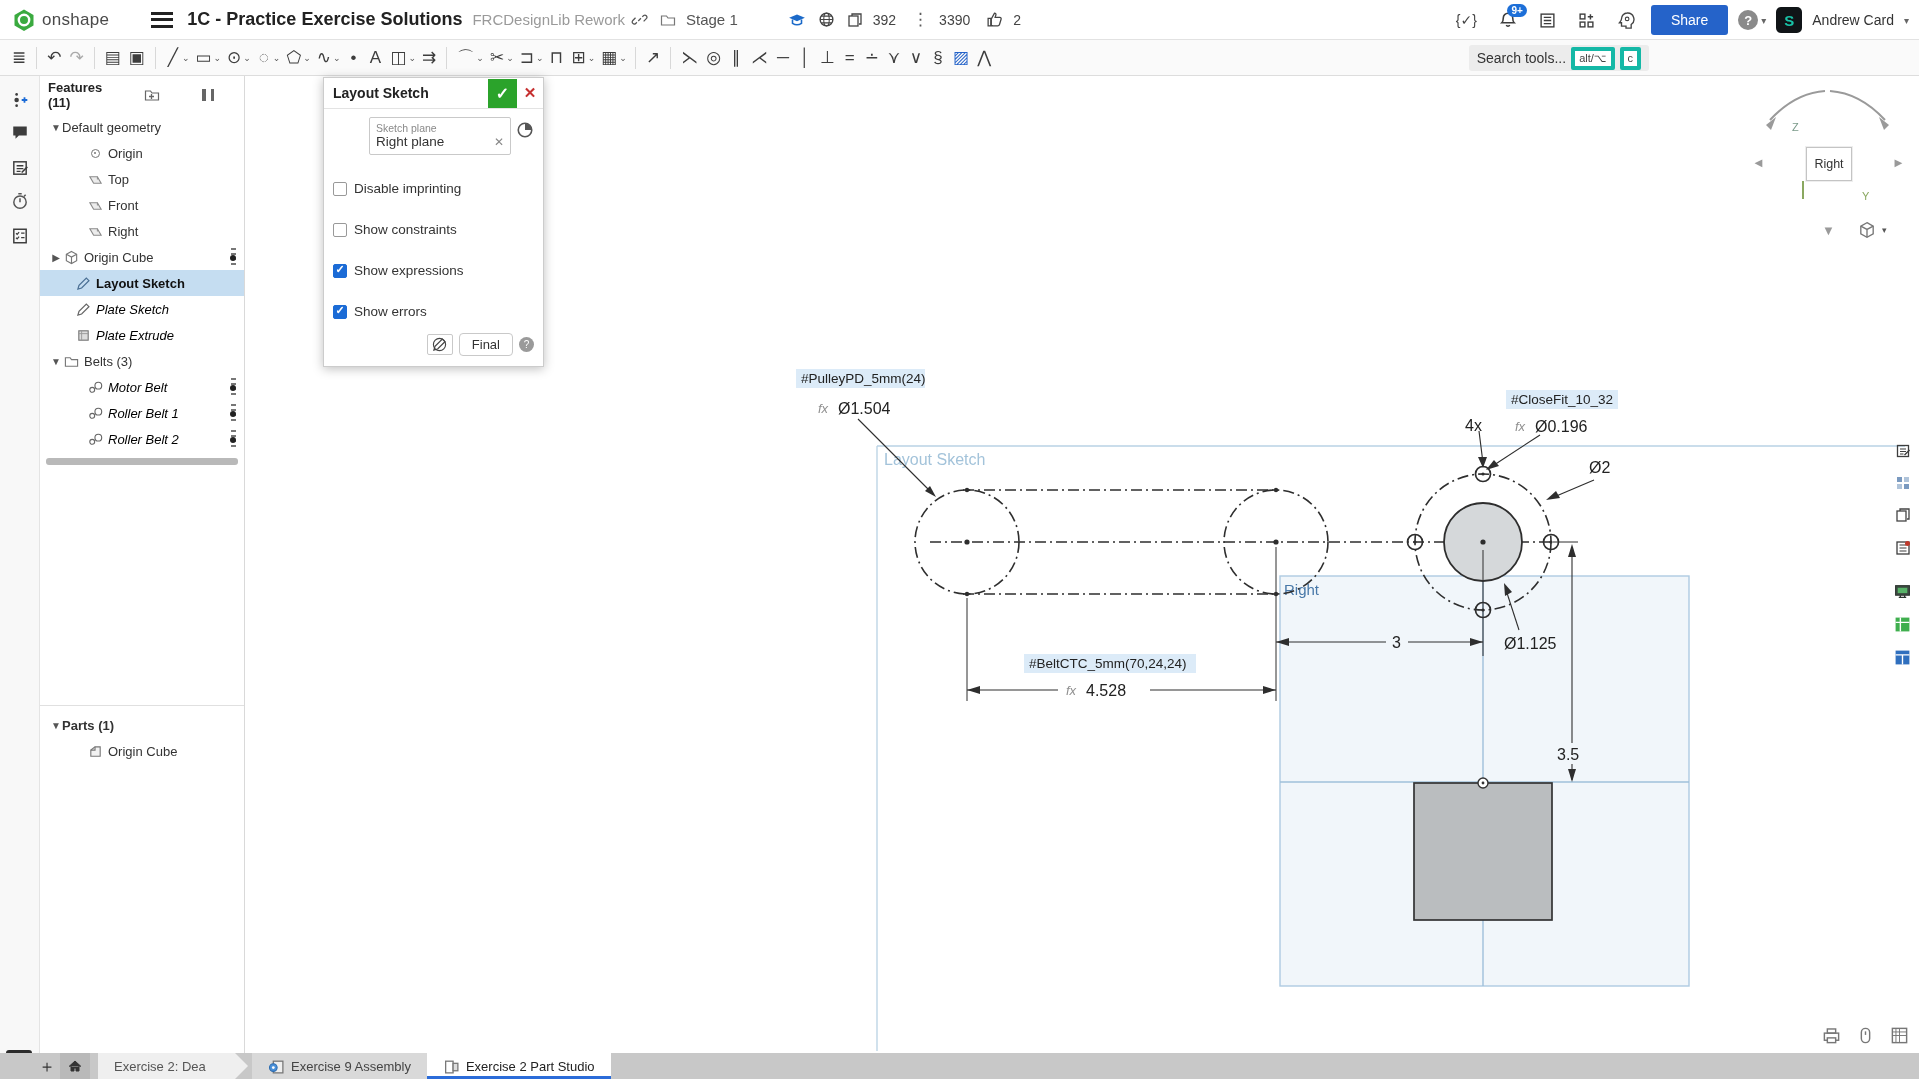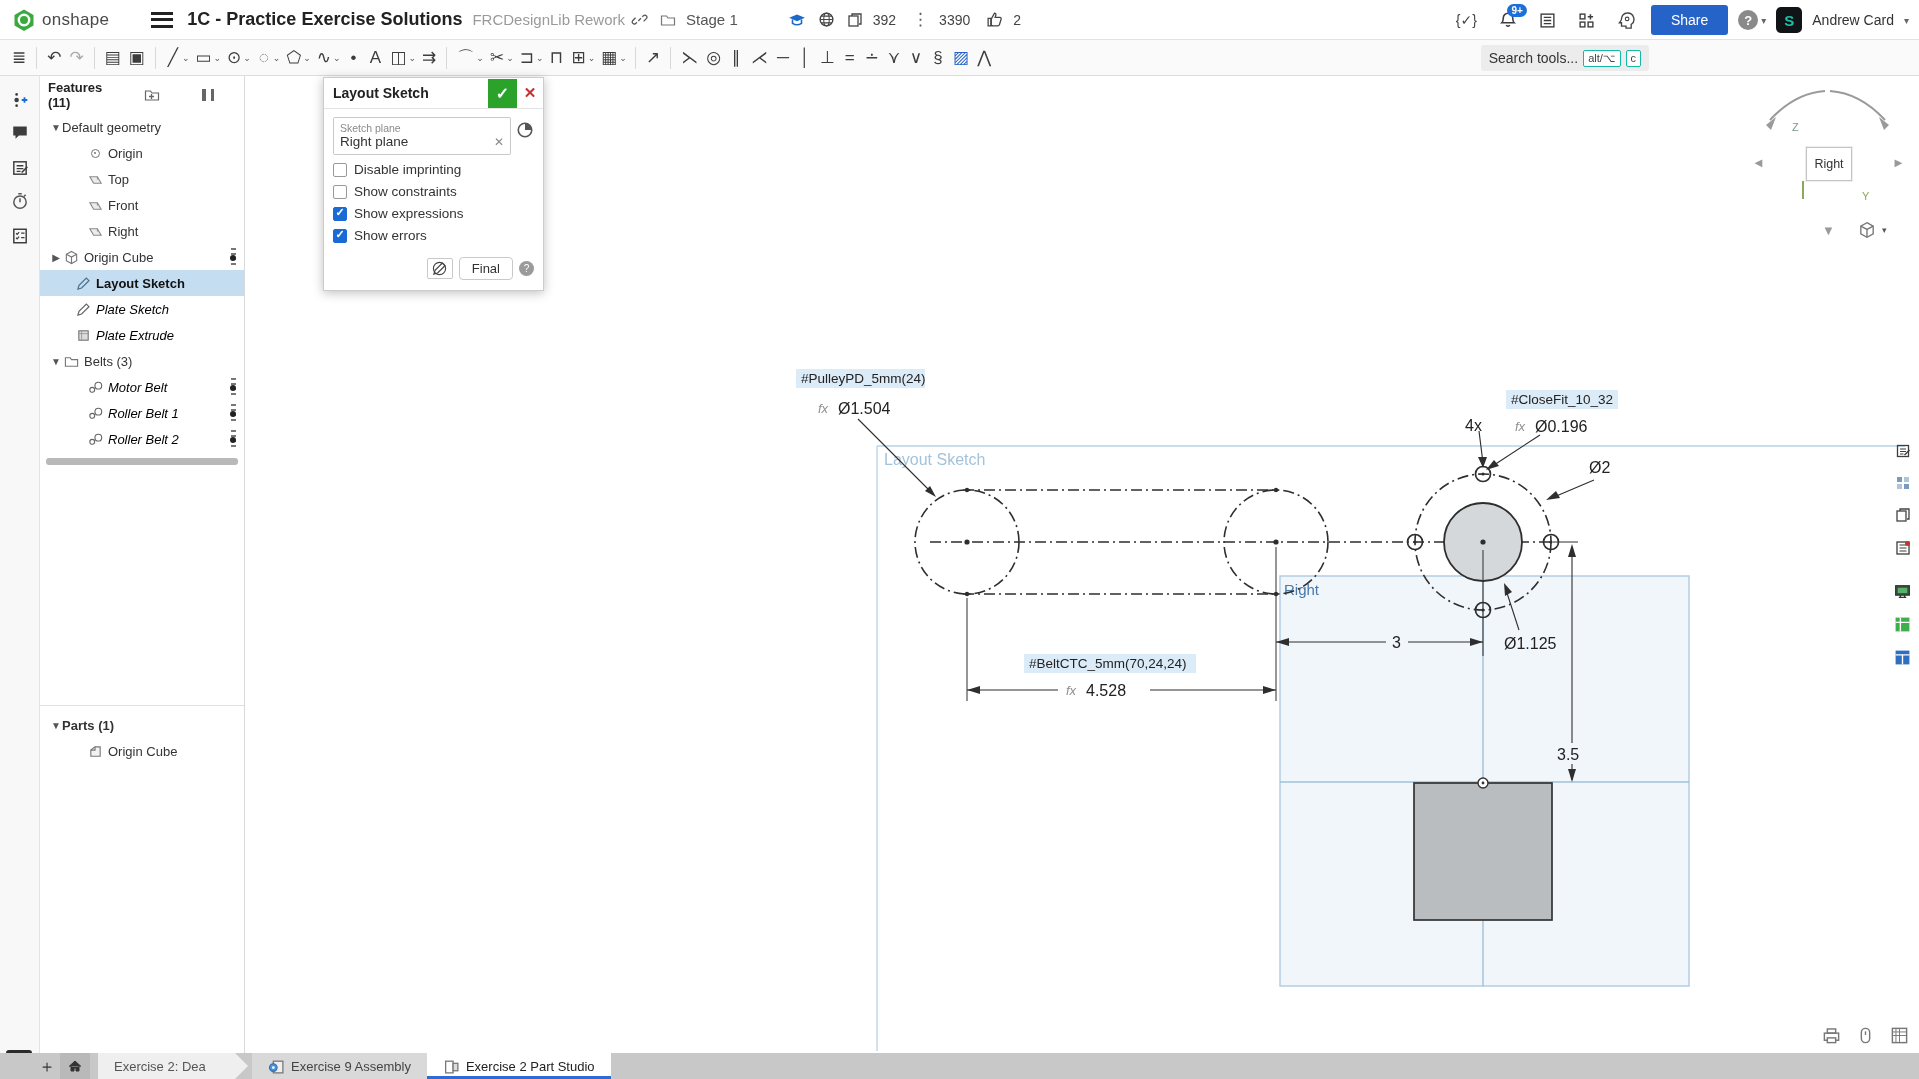--- a/index.html
+++ b/index.html
@@ -28,21 +28,21 @@
   .caret { font-size:10px; color:#666; }
 
   
   .toolbar { position:absolute; left:0; top:40px; width:1919px; height:36px; background:#fafafa; border-bottom:1px solid #ddd; display:flex; align-items:center; padding-left:8px; }
   .ti { font-size:17px; color:#3d3d3d; padding:2px 4px; cursor:pointer; display:inline-flex; align-items:center; justify-content:center; min-width:22px; }
   .ti.blue { color:#2563c9; }
   .tsep { width:1px; height:22px; background:#d8d8d8; margin:0 6px; }
   .tcaret { font-size:9px; color:#555; margin:0 2px 0 -2px; cursor:pointer; }
   .search-tools { position:absolute; right:270px; top:5px; background:#ececec; border-radius:3px; height:26px; display:flex; align-items:center; padding:0 8px; gap:5px; cursor:pointer; }
   .search-tools .st-text { font-size:14px; color:#333; }
-  .key { border:1px solid #14b8a6; background:#fff; border-radius:2px; font-size:11px; color:#444; padding:0 4px; line-height:15px; }
+  .key { border:4px solid #14b8a6; background:#fff; border-radius:2px; font-size:11px; color:#444; padding:0 4px; line-height:15px; }
 
   
   .rail { position:absolute; left:0; top:76px; width:40px; height:977px; background:#f8f8f8; border-right:1px solid #e4e4e4; }
   .rail-ic { position:absolute; left:8px; width:24px; height:24px; color:#3d3d3d; display:flex; align-items:center; justify-content:center; cursor:pointer; }
 
   
   .panel { position:absolute; left:40px; top:76px; width:205px; height:977px; background:#fff; border-right:1px solid #d9d9d9; font-size:13px; }
   .filter-row { display:flex; align-items:center; gap:6px; padding:12px 6px 8px 8px; }
   .filter-input { flex:1; height:24px; border:1px solid #bbb; border-radius:2px; font-size:13px; font-style:italic; padding:0 6px; color:#333; font-family:"Liberation Sans",sans-serif; }
   .filter-input::placeholder { color:#9a9a9a; }
@@ -67,25 +67,25 @@
   svg text { font-family:"Liberation Sans",sans-serif; }
 
   
   .dlg { position:absolute; left:323px; top:77px; width:221px; background:#fff; border:1px solid #ccc; box-shadow:0 2px 10px rgba(0,0,0,.25); }
   .dlg-h { height:31px; display:flex; align-items:center; border-bottom:1px solid #e3e3e3; padding-left:9px; }
   .dlg-title { font-size:14px; font-weight:bold; color:#222; flex:1; }
   .ok-btn { width:29px; height:29px; background:#2ba32b; color:#fff; display:flex; align-items:center; justify-content:center; font-size:16px; font-weight:bold; cursor:pointer; }
   .x-btn { width:26px; height:29px; color:#c63030; display:flex; align-items:center; justify-content:center; font-size:15px; font-weight:bold; cursor:pointer; }
   .dlg-b { padding:8px 9px 10px 9px; }
   .field-row { display:flex; align-items:flex-start; gap:5px; }
-  .field { flex:1; border:1px solid #c9c9c9; border-radius:2px; padding:4px 6px 5px 6px; cursor:pointer; }
+  .field { flex:1; border:1px solid #c9c9c9; border-radius:2px; padding:4px 6px 5px 6px; cursor:pointer;margin-left:36px; }
   .field-lab { font-size:10.5px; color:#8a8a8a; }
   .field-val { font-size:13.5px; color:#333; display:flex; align-items:center; }
   .field-val .clr { margin-left:auto; color:#888; font-size:12px; cursor:pointer; }
-  .cb-row { display:flex; align-items:center; gap:7px; margin-top:7px; cursor:pointer; }
+  .cb-row { display:flex; align-items:center; gap:7px; margin-top:26px; cursor:pointer; }
   .cb { width:14px; height:14px; border:1px solid #999; border-radius:2px; background:#fff; position:relative; }
   .cb.on { background:#1b6bd6; border-color:#1b6bd6; }
   .cb.on::after { content:"✓"; position:absolute; left:1.5px; top:-1.5px; color:#fff; font-size:11px; font-weight:bold; }
   .cb-lab { font-size:13.5px; color:#333; }
   .dlg-f { display:flex; align-items:center; justify-content:flex-end; gap:6px; margin-top:14px; }
   .final-ic { width:26px; height:21px; border:1px solid #c9c9c9; border-radius:2px; display:flex; align-items:center; justify-content:center; font-size:12px; color:#444; cursor:pointer; }
   .final-btn { border:1px solid #c9c9c9; background:#fff; border-radius:4px; font-size:13px; color:#333; padding:3px 12px; cursor:pointer; font-family:"Liberation Sans",sans-serif;text-align:center; }
   .q-circle { width:15px; height:15px; border-radius:50%; background:#9a9a9a; color:#fff; font-size:10px; display:flex; align-items:center; justify-content:center; }
 
   

